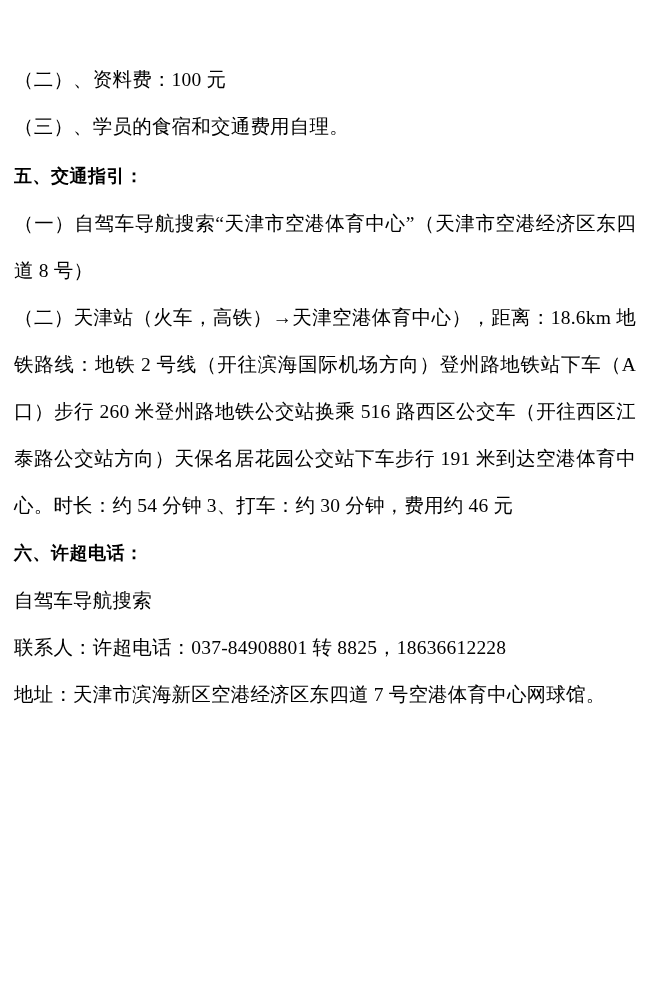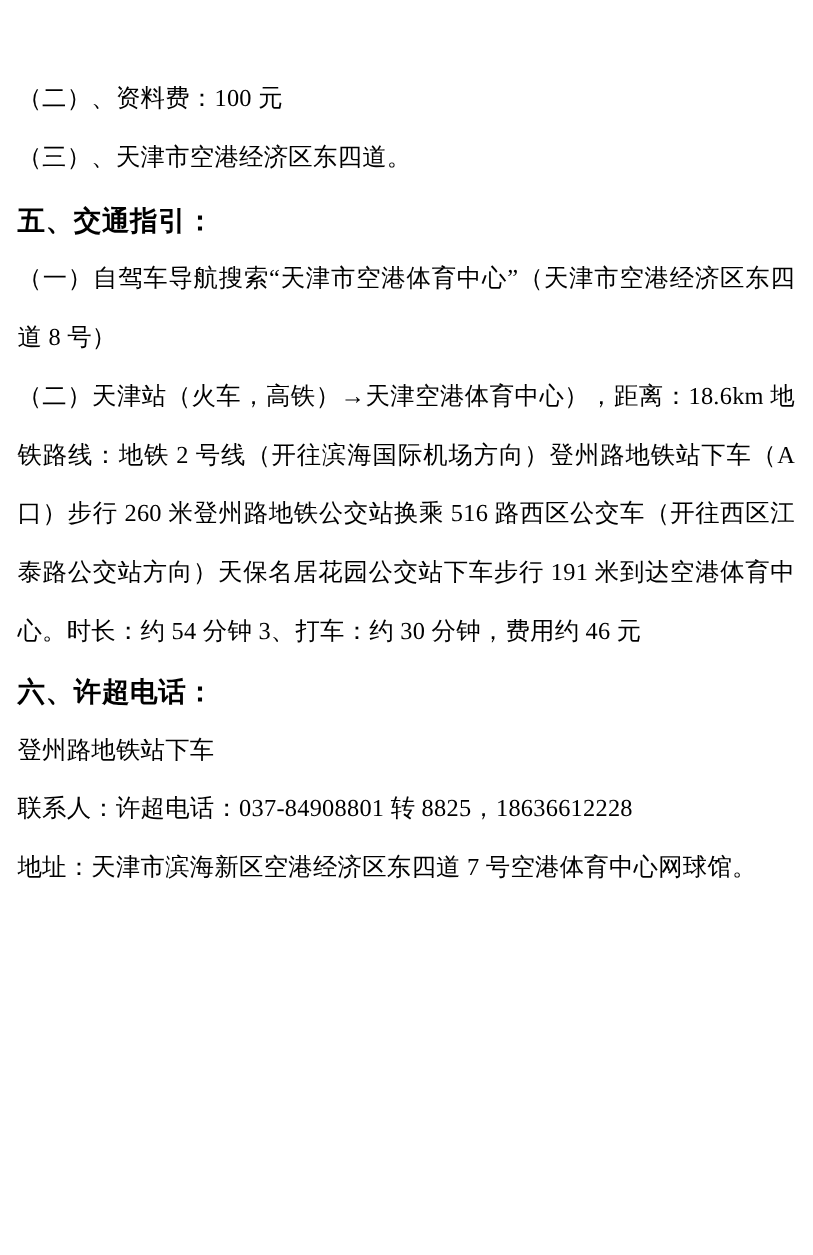--- a/index.html
+++ b/index.html
@@ -25,53 +25,53 @@
   .para {
     font-size: 19.5px;
     line-height: 47px;
     text-align: justify;
     text-justify: inter-ideograph;
     letter-spacing: 0.2px;
     margin: 0;
     white-space: pre-wrap;
   }
   .heading {
-    font-size: 22px;
+    font-size: 18px;
     font-weight: bold;
     line-height: 47px;
     margin: 0;
     letter-spacing: 0.5px;
   }
   .blocklast {
     padding-bottom: 0;
   }
   .spacer-sm { height: 3px; }
   .spacer-xs { height: 1px; }
 </style>
 </head>
 <body>
 
 <div class="page">
 
   <p class="para">（二）、资料费：100 元</p>
 
-  <p class="para">（三）、天津市空港经济区东四道。</p>
+  <p class="para">（三）、学员的食宿和交通费用自理。</p>
 
   <div class="spacer-sm"></div>
 
   <h2 class="heading">五、交通指引：</h2>
 
   <p class="para">（一）自驾车导航搜索“天津市空港体育中心”（天津市空港经济区东四道 8 号）</p>
 
   <p class="para">（二）天津站（火车，高铁）→天津空港体育中心），距离：18.6km 地铁路线：地铁 2 号线（开往滨海国际机场方向）登州路地铁站下车（A 口）步行 260 米登州路地铁公交站换乘 516 路西区公交车（开往西区江泰路公交站方向）天保名居花园公交站下车步行 191 米到达空港体育中心。时长：约 54 分钟 3、打车：约 30 分钟，费用约 46 元</p>
 
 
   <div class="spacer-xs"></div>
 
   <h2 class="heading">六、许超电话：</h2>
 
-  <p class="para">登州路地铁站下车</p>
+  <p class="para">自驾车导航搜索</p>
 
   <p class="para">联系人：许超电话：037-84908801 转 8825，18636612228</p>
 
   <p class="para blocklast">地址：天津市滨海新区空港经济区东四道 7 号空港体育中心网球馆。</p>
 
 </div>
 
 </body></html>

